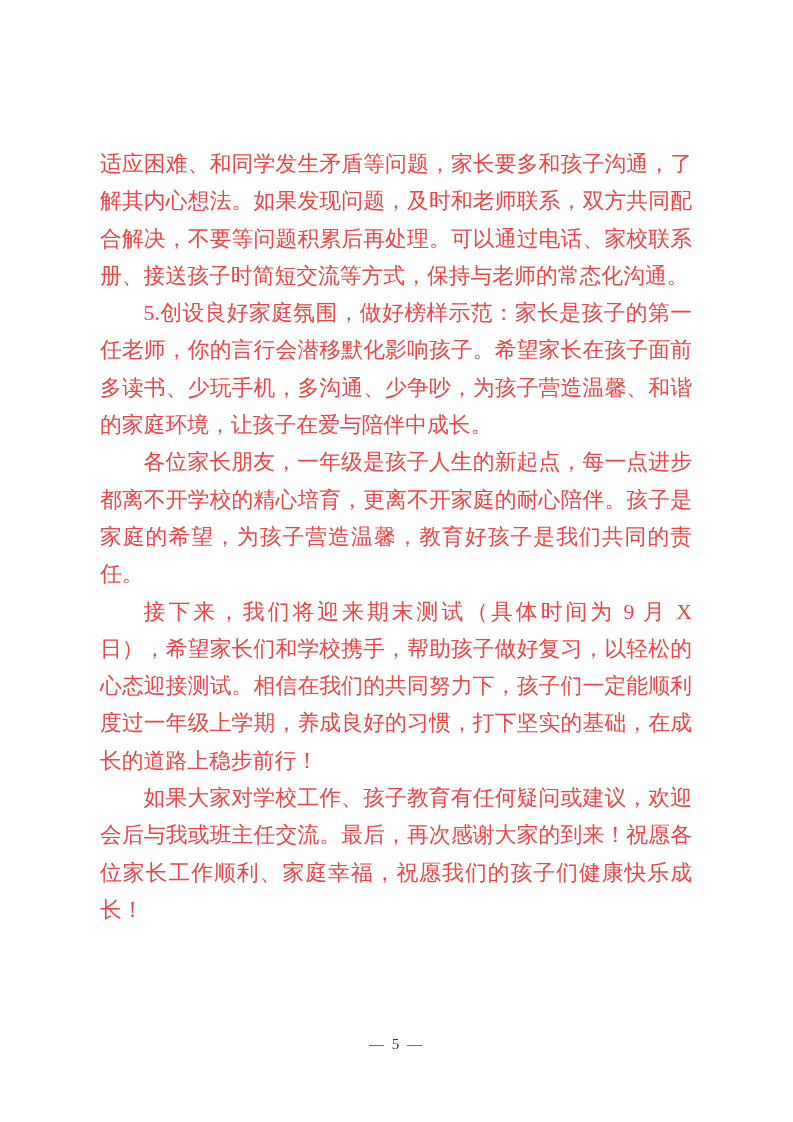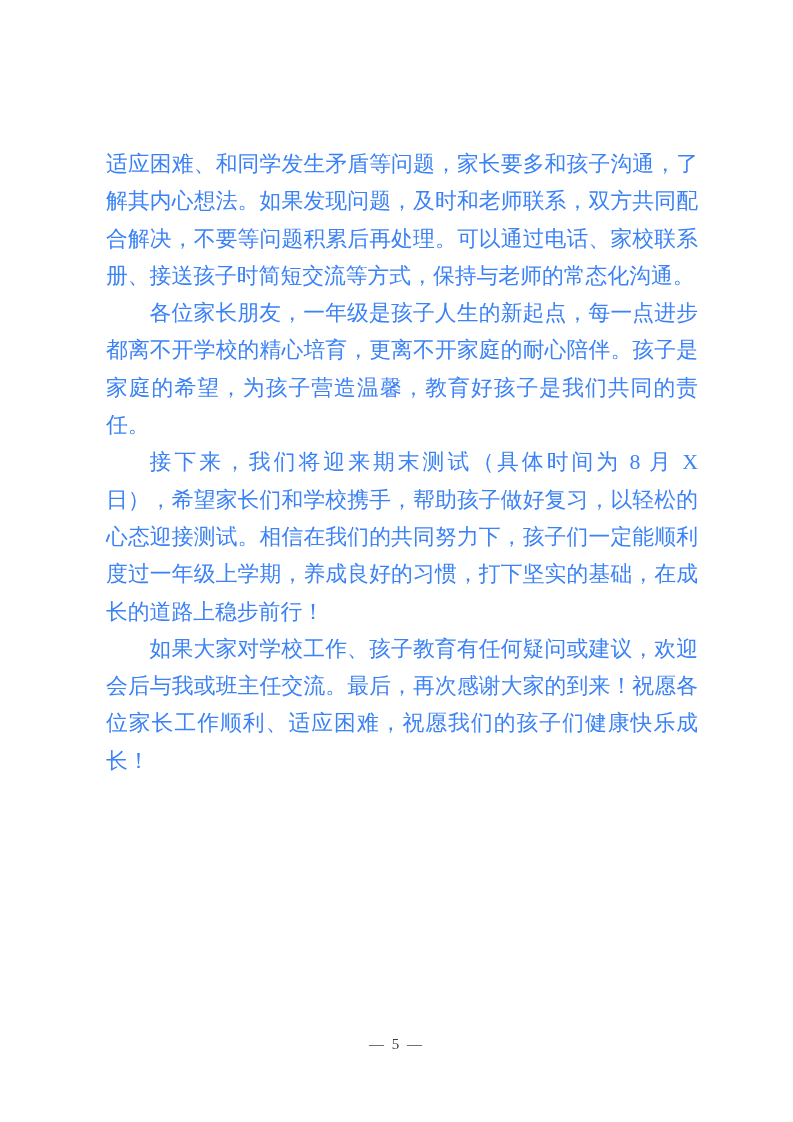--- a/index.html
+++ b/index.html
@@ -15,24 +15,23 @@
     overflow: hidden;
     font-family: "Liberation Serif", "DejaVu Serif", serif;
   }
   .body-text {
     position: absolute;
     left: 100px;
     top: 146px;
     width: 592px;
     font-size: 21.8px;
     line-height: 37.3px;
-    color: #3b82f6;
+    color: #ef4444;
     text-align: justify;
     font-weight: 400;
-    margin-left: 6px;
   }
   .body-text p {
     margin: 0;
     padding: 0;
   }
   .body-text p.indent {
     text-indent: 2em;
   }
   .page-footer {
     position: absolute;
@@ -46,20 +45,21 @@
     letter-spacing: 2px;
   }
 </style>
 </head>
 <body>
 
 <div class="page">
 
   <div class="body-text">
     <p>适应困难、和同学发生矛盾等问题，家长要多和孩子沟通，了解其内心想法。如果发现问题，及时和老师联系，双方共同配合解决，不要等问题积累后再处理。可以通过电话、家校联系册、接送孩子时简短交流等方式，保持与老师的常态化沟通。</p>
+    <p class="indent">5.创设良好家庭氛围，做好榜样示范：家长是孩子的第一任老师，你的言行会潜移默化影响孩子。希望家长在孩子面前多读书、少玩手机，多沟通、少争吵，为孩子营造温馨、和谐的家庭环境，让孩子在爱与陪伴中成长。</p>
     <p class="indent">各位家长朋友，一年级是孩子人生的新起点，每一点进步都离不开学校的精心培育，更离不开家庭的耐心陪伴。孩子是家庭的希望，为孩子营造温馨，教育好孩子是我们共同的责任。</p>
-    <p class="indent">接下来，我们将迎来期末测试（具体时间为 8 月 X 日），希望家长们和学校携手，帮助孩子做好复习，以轻松的心态迎接测试。相信在我们的共同努力下，孩子们一定能顺利度过一年级上学期，养成良好的习惯，打下坚实的基础，在成长的道路上稳步前行！</p>
-    <p class="indent">如果大家对学校工作、孩子教育有任何疑问或建议，欢迎会后与我或班主任交流。最后，再次感谢大家的到来！祝愿各位家长工作顺利、适应困难，祝愿我们的孩子们健康快乐成长！</p>
+    <p class="indent">接下来，我们将迎来期末测试（具体时间为 9 月 X 日），希望家长们和学校携手，帮助孩子做好复习，以轻松的心态迎接测试。相信在我们的共同努力下，孩子们一定能顺利度过一年级上学期，养成良好的习惯，打下坚实的基础，在成长的道路上稳步前行！</p>
+    <p class="indent">如果大家对学校工作、孩子教育有任何疑问或建议，欢迎会后与我或班主任交流。最后，再次感谢大家的到来！祝愿各位家长工作顺利、家庭幸福，祝愿我们的孩子们健康快乐成长！</p>
   </div>
 
   <div class="page-footer">— 5 —</div>
 
 </div>
 
 </body></html>

